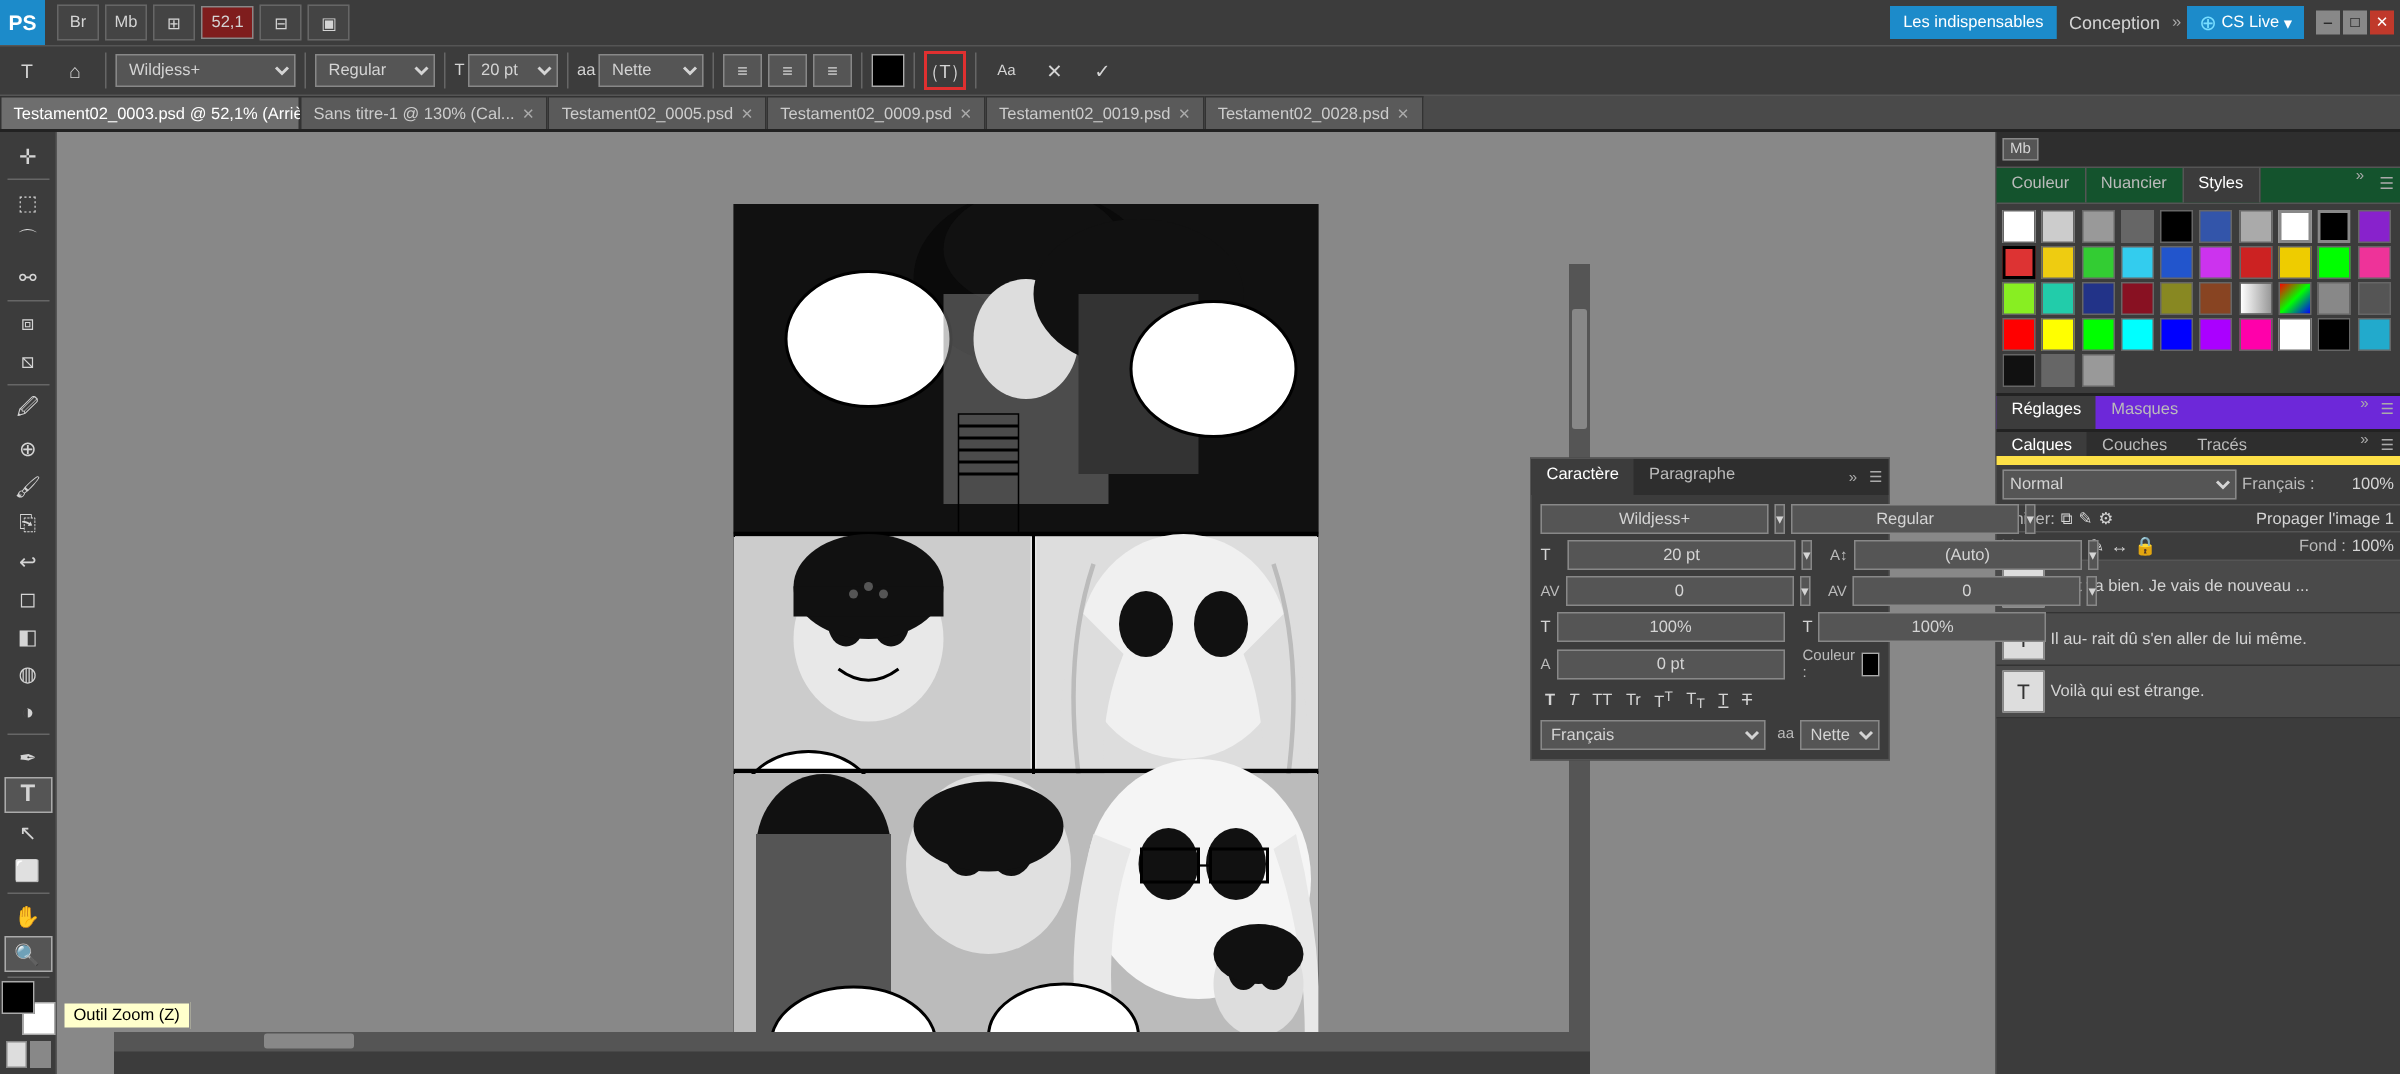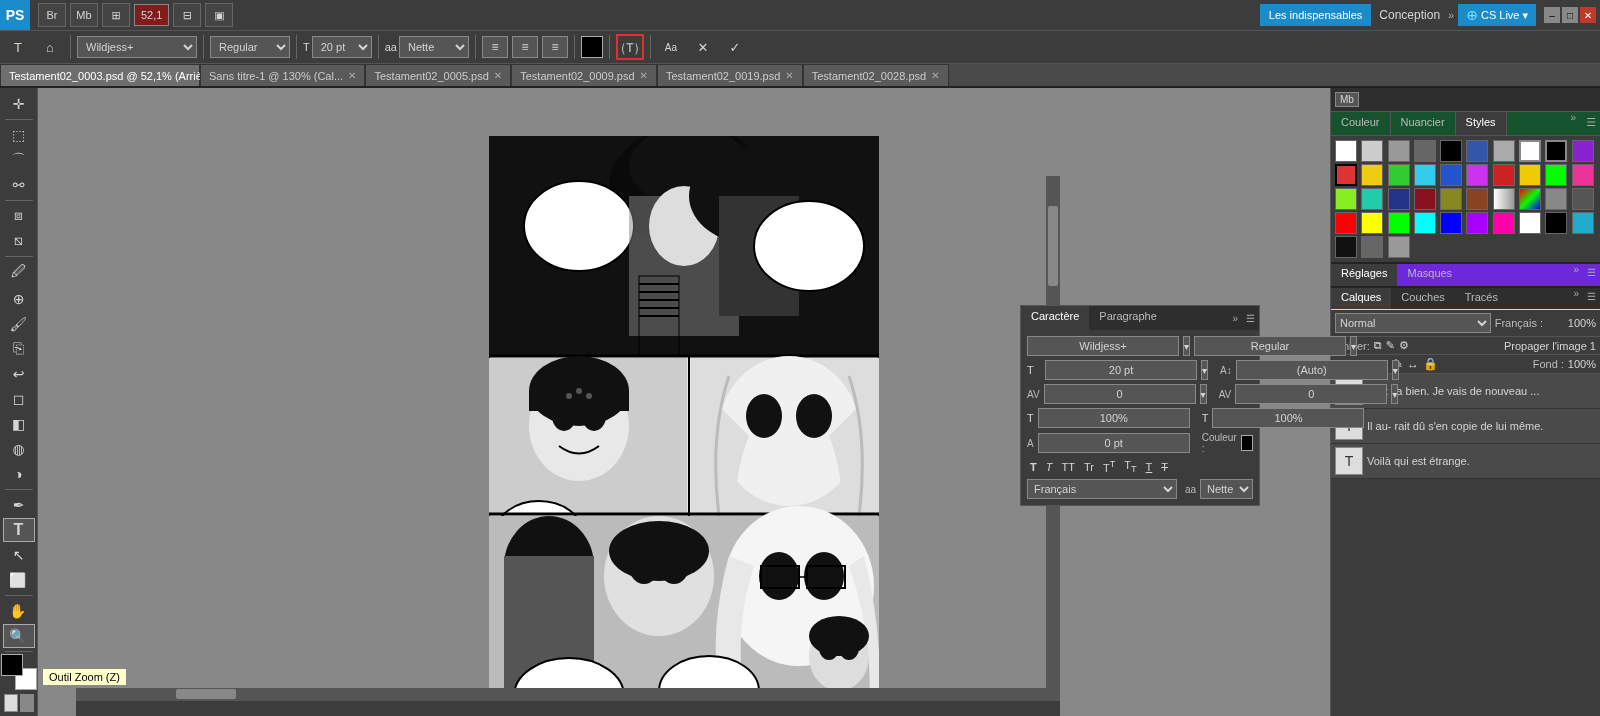--- a/index.html
+++ b/index.html
@@ -137,21 +137,21 @@
     .char-aa { height: 20px; background: #555; border: 1px solid #888; color: #d4d4d4; font-size: 11px; padding: 0 2px; }
     .color-box { width: 40px; height: 16px; background: #000; border: 1px solid #aaa; }
     .char-style-row { display: flex; gap: 3px; flex-wrap: wrap; margin: 4px 0; }
     .char-style-btn { color: #d4d4d4; font-size: 11px; cursor: pointer; padding: 1px 3px; background: transparent; border: none; }
     .char-bottom-row { display: flex; align-items: center; gap: 4px; }
     .reglages-tabs { display: flex; background: #6d28d9; height: 22px; }
     .reglages-tab { padding: 3px 10px; font-size: 11px; color: #bbb; cursor: pointer; }
     .reglages-tab.active { background: #3c3c3c; color: #fff; }
 
     
-    .calques-tabs { display: flex; background: #2e2e2e; height: 22px; border-bottom: 1px solid #fde047; }
+    .calques-tabs { display: flex; background: #2e2e2e; height: 22px; border-bottom: 6px solid #fde047; }
     .calques-tab { padding: 3px 10px; font-size: 11px; color: #bbb; cursor: pointer; }
     .calques-tab.active { background: #3c3c3c; color: #fff; }
     .calques-top-bar { display: flex; align-items: center; padding: 3px 4px; gap: 4px; border-bottom: 1px solid #555; }
     .calques-select { flex: 1; height: 20px; background: #555; border: 1px solid #888; color: #d4d4d4; font-size: 11px; }
     .calques-opacity { display: flex; align-items: center; gap: 3px; font-size: 11px; color: #bbb; }
     .calques-opacity-val { width: 50px; text-align: right; color: #d4d4d4; }
     .calques-unify { display: flex; align-items: center; padding: 2px 4px; font-size: 11px; color: #bbb; gap: 4px; border-bottom: 1px solid #555; }
     .calques-lock { display: flex; align-items: center; padding: 2px 4px; gap: 4px; font-size: 11px; color: #bbb; border-bottom: 1px solid #555; }
     .lock-icon { color: #d4d4d4; font-size: 12px; }
     .fond-val { color: #d4d4d4; }
@@ -683,21 +683,21 @@
       <div class="layer-row">
         <div class="layer-thumb">
           <span>T</span>
         </div>
         <span class="layer-text">Tout va bien. Je vais de nouveau ...</span>
       </div>
       <div class="layer-row">
         <div class="layer-thumb">
           <span>T</span>
         </div>
-        <span class="layer-text">Il au- rait dû s'en copie de lui même.</span>
+        <span class="layer-text">Il au- rait dû s'en aller de lui même.</span>
       </div>
       <div class="layer-row">
         <div class="layer-thumb">
           <span>T</span>
         </div>
         <span class="layer-text">Voilà qui est étrange.</span>
       </div>
     </div>
   </div>
 

